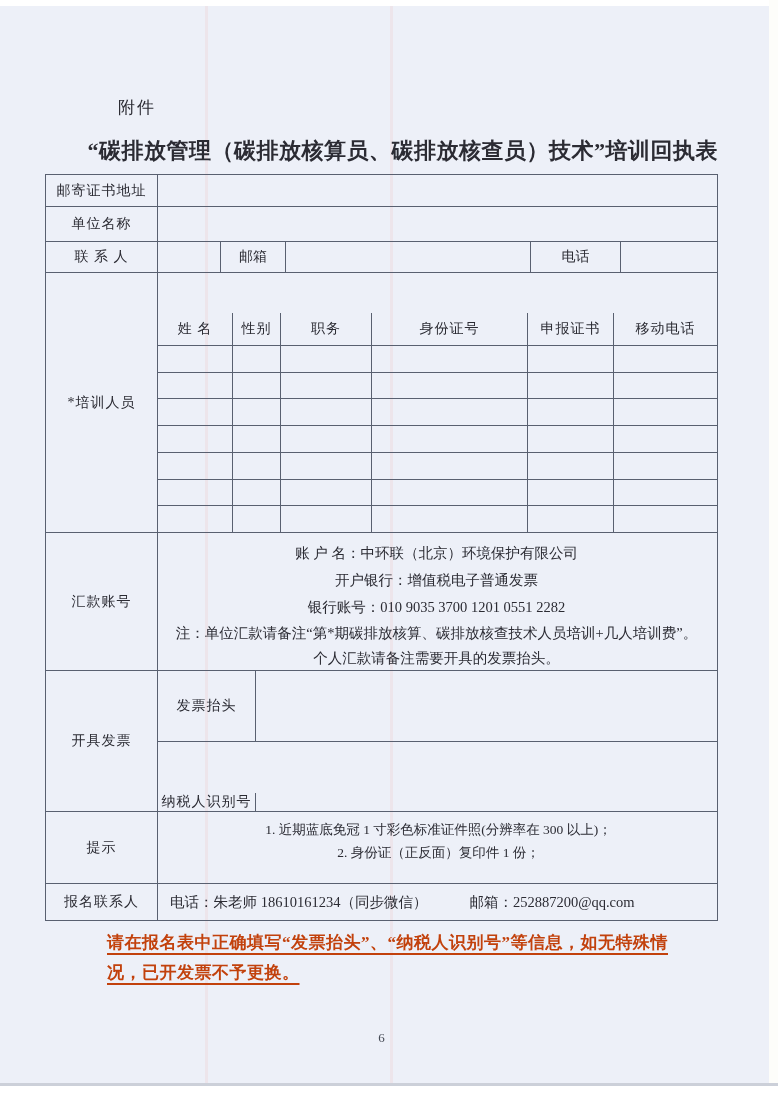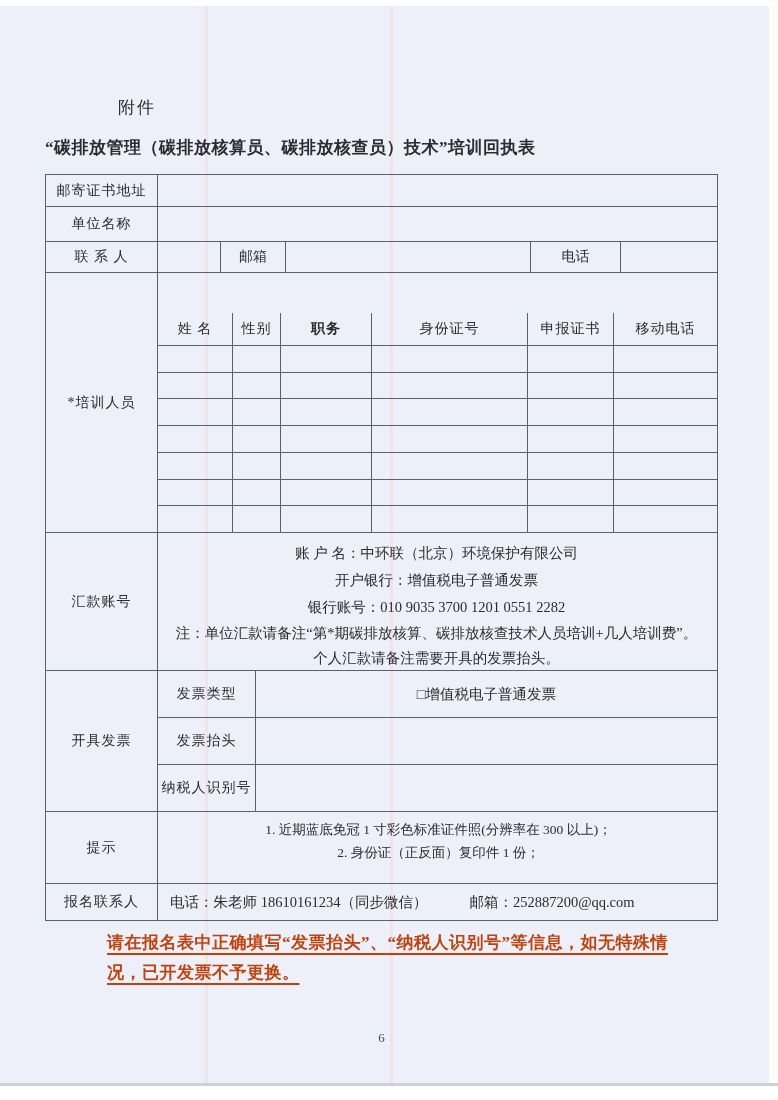--- a/index.html
+++ b/index.html
@@ -8,21 +8,21 @@
 
   .scan-page { position:absolute; left:0; top:6px; width:770px; height:1078px; background:#edf0f8; overflow:hidden; }
   .streak { position:absolute; top:0; bottom:0; width:3px; background:rgba(236,200,200,0.28); }
   .streak.s1 { left:205px; }
   .streak.s2 { left:390px; }
 
   .edge-right { position:absolute; right:0; top:0; width:9px; height:1100px; background:#fdfdfa; }
   .edge-bottom { position:absolute; left:0; top:1083px; width:778px; height:17px; background:#ffffff; border-top:3px solid #ccd0d9; }
 
   .attachment { position:absolute; left:118px; top:90px; font-size:17px; letter-spacing:2px; }
-  .doc-title { position:absolute; left:45px; top:130px; width:673px; text-align:left; font-size:17px; font-weight:bold; letter-spacing:0.5px; }
+  .doc-title { position:absolute; left:45px; top:130px; width:673px; text-align:right; font-size:22px; font-weight:bold; letter-spacing:0.5px; }
 
   .form-table { position:absolute; left:45px; top:168px; width:673px; border:1px solid #596070; background:transparent; }
   .frow { display:flex; border-bottom:1px solid #596070; align-items:stretch; }
   .frow:last-child { border-bottom:none; }
   .cell { border-right:1px solid #596070; display:flex; align-items:center; justify-content:center; font-size:14px; }
   .cell.last { border-right:none; }
   .label-cell { flex:0 0 112px; letter-spacing:1px; }
   .fill { flex:1; }
 
   
@@ -31,31 +31,31 @@
   .c-mailval { flex:0 0 245px; }
   .c-phonelbl { flex:0 0 90px; }
 
   
   .tg { flex:1; display:flex; flex-direction:column;margin-top:40px; }
   .tg-header { display:flex; height:33px; border-bottom:1px solid #596070; }
   .tg-row { display:flex; flex:1; border-bottom:1px solid #596070; }
   .tg-row:last-child { border-bottom:none; }
   .tcell { border-right:1px solid #596070; display:flex; align-items:center; justify-content:center; font-size:14px; letter-spacing:1px; }
   .tcell.last { border-right:none; }
-  .tc1 { flex:0 0 75px; } .tc2 { flex:0 0 48px; } .tc3 { flex:0 0 91px;font-weight:bold; }
+  .tc1 { flex:0 0 75px; } .tc2 { flex:0 0 48px; } .tc3 { flex:0 0 91px; }
   .tc4 { flex:0 0 156px; } .tc5 { flex:0 0 86px; } .tc6 { flex:1; }
 
   
   .remit-content { flex:1; display:block; padding:7px 14px 0 12px; font-size:14.5px; line-height:27px; text-align:center; }
   .remit-content .note-line { line-height:25px; }
 
   
   .inv { flex:1; display:flex; flex-direction:column; }
   .inv-row { display:flex; flex:1; border-bottom:1px solid #596070; }
-  .inv-row:last-child { border-bottom:none; }
+  .inv-row:last-child { border-bottom:none;align-items:flex-end; }
   .inv-lbl { flex:0 0 98px; border-right:1px solid #596070; display:flex; align-items:center; justify-content:center; font-size:14px; letter-spacing:1px; }
   .inv-val { flex:1; display:flex; align-items:center; justify-content:center; font-size:14.5px; }
 
   
   .tips-content { flex:1; display:block; padding:6px 10px 0 12px; font-size:13.5px; line-height:23px; text-align:center; }
 
   
   .reg-content { flex:1; display:flex; align-items:center; gap:42px; padding-left:12px; font-size:14.5px; }
 
   .footer-note { position:absolute; left:107px; top:922px; width:572px; font-size:17px; font-weight:bold; line-height:30px; text-decoration:underline; text-underline-offset:5px; text-decoration-thickness:1.5px; color:#c2410c; letter-spacing:0.5px; }
@@ -170,24 +170,20 @@
         <div>开户银行：增值税电子普通发票</div>
         <div>银行账号：010 9035 3700 1201 0551 2282</div>
         <div class="note-line">注：单位汇款请备注“第*期碳排放核算、碳排放核查技术人员培训+几人培训费”。个人汇款请备注需要开具的发票抬头。</div>
       </div>
     </div>
 
     <div class="frow" style="height:141px">
       <div class="cell label-cell">开具发票</div>
       <div class="inv">
         <div class="inv-row">
-          <div class="inv-lbl">发票类型</div>
-          <div class="inv-val">□增值税电子普通发票</div>
-        </div>
-        <div class="inv-row">
           <div class="inv-lbl">发票抬头</div>
           <div class="inv-val"></div>
         </div>
         <div class="inv-row">
           <div class="inv-lbl">纳税人识别号</div>
           <div class="inv-val"></div>
         </div>
       </div>
     </div>
 

